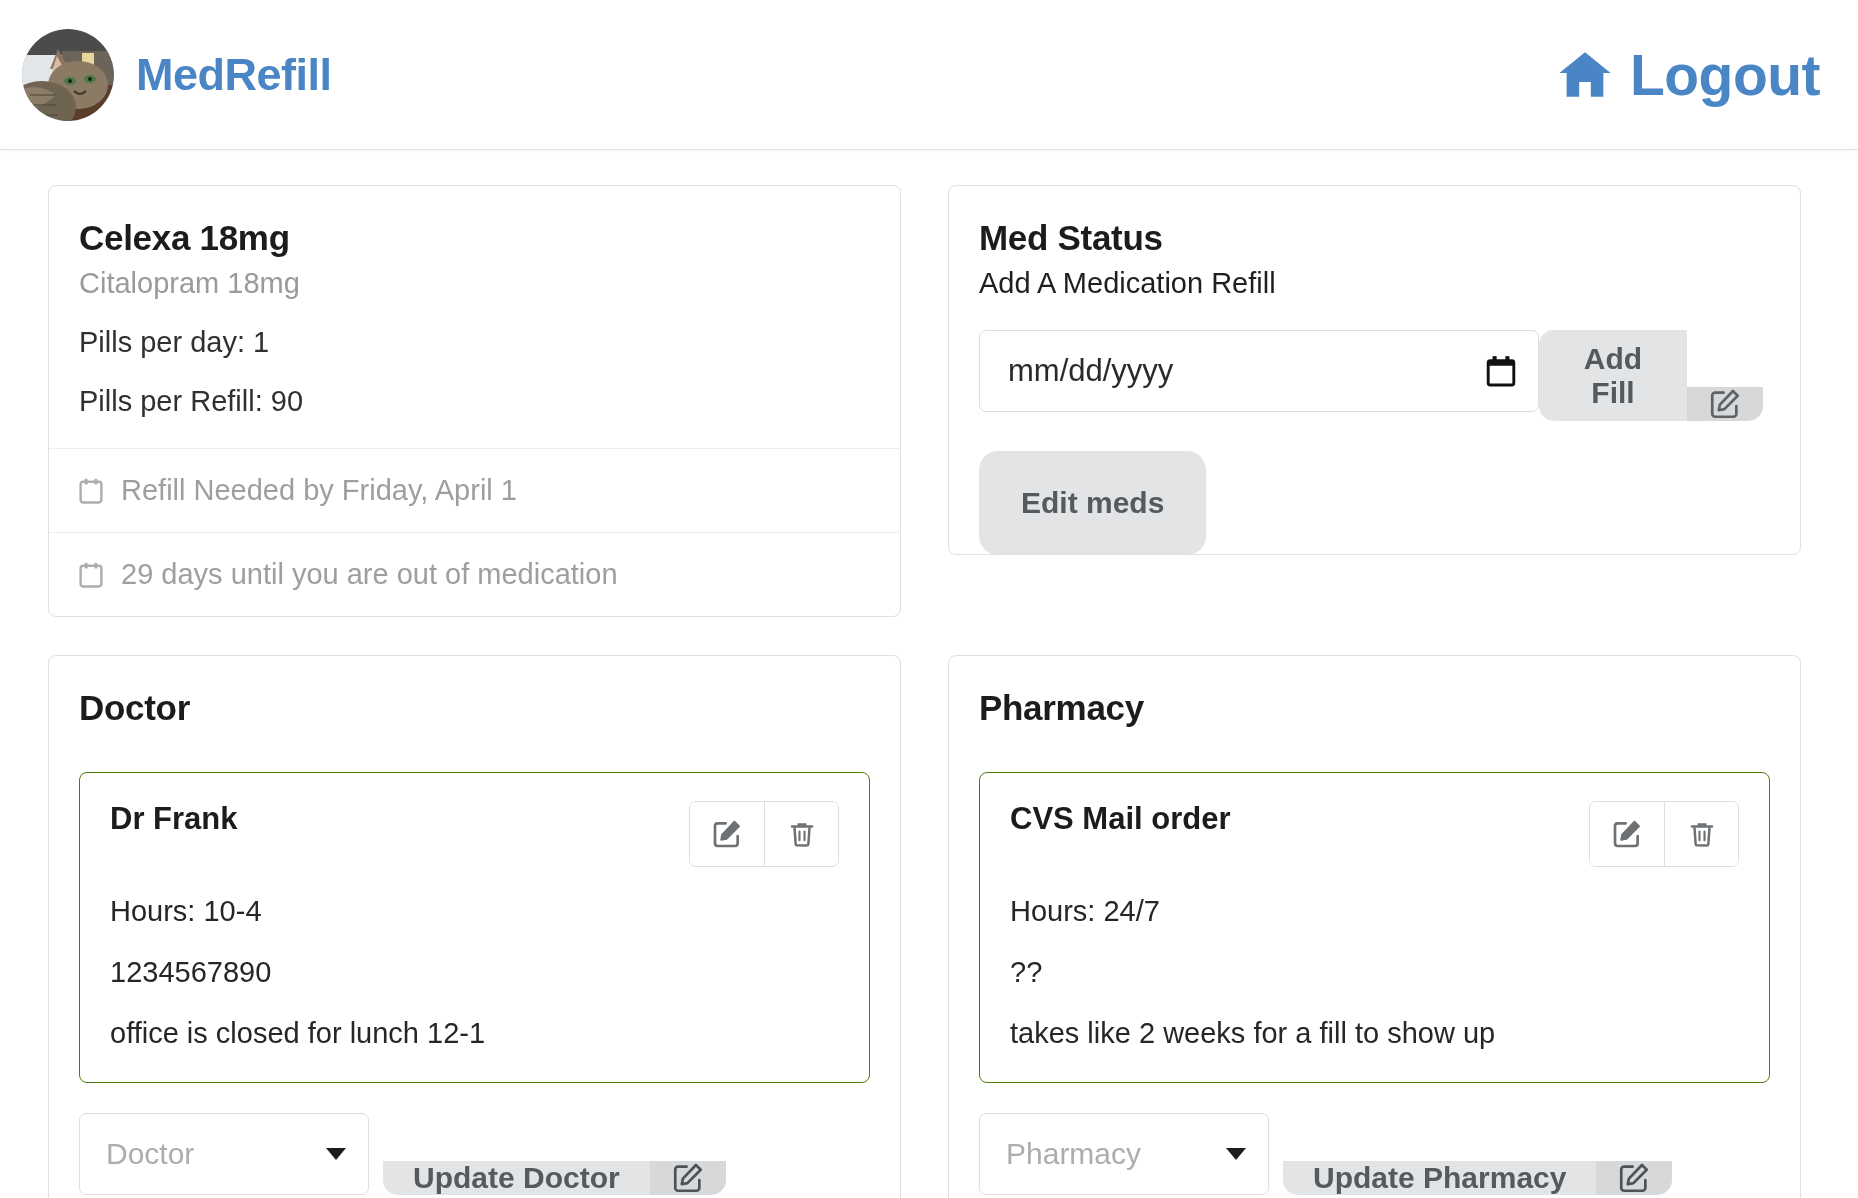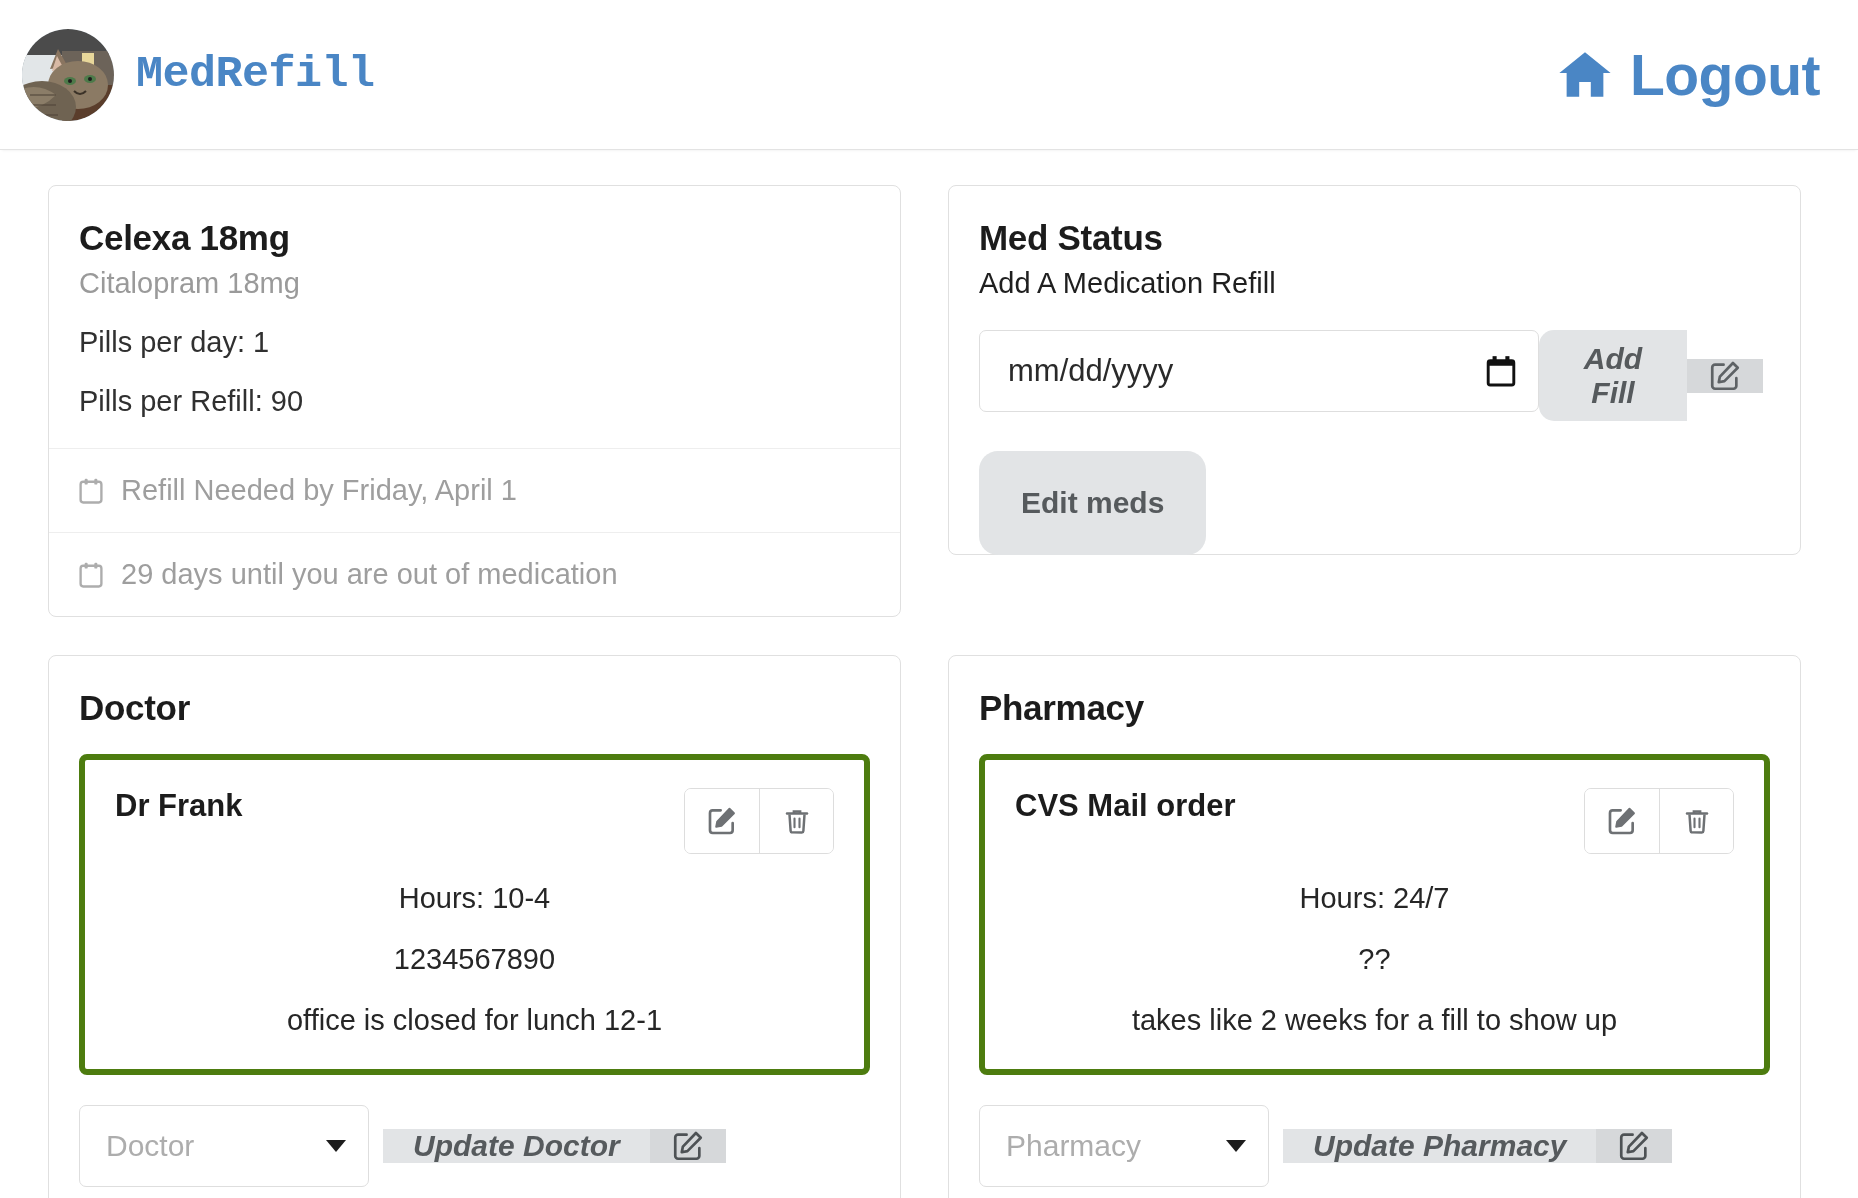--- a/index.html
+++ b/index.html
@@ -24,21 +24,20 @@
   .brand { display: flex; align-items: center; gap: 22px; }
   .avatar {
     width: 92px; height: 92px; border-radius: 50%;
     overflow: hidden; flex: none; position: relative;
     background: #9aa2a6;
   }
   .avatar svg { display: block; width: 100%; height: 100%; }
   .brand-name {
     font-size: 45px; font-weight: bold; color: #4a86c5;
     letter-spacing: -0.5px;
-    font-family: Liberation Mono, monospace;
   }
   .nav-right { display: flex; align-items: center; gap: 16px; }
   .home-icon { width: 58px; height: 58px; display: block; color: #4a86c5; }
   .home-icon svg { width: 100%; height: 100%; display: block; fill: #4a86c5; }
   .logout-link {
     font-size: 57px; font-weight: bold; color: #4a86c5;
     text-decoration: none; letter-spacing: -0.5px;
   }
 
   
@@ -81,22 +80,22 @@
     border: 1px solid #dedede; border-radius: 7px;
     background: #fff;
     display: flex; align-items: center; justify-content: space-between;
     padding: 0 22px 0 28px;
   }
   .date-ph { font-size: 31px; color: #2a2a2a; }
   .cal-pick { width: 30px; height: 32px; display: block; }
   .cal-pick svg { width: 100%; height: 100%; display: block; }
 
   .split-btn {
-    display: flex; align-items: center;
-    border-radius: 15px; overflow: hidden; font-style: italic;
+    display: flex; align-items: flex-end;
+    border-radius: 15px; overflow: hidden;
   }
   .split-main {
     background: #e2e4e6; color: #565a5d;
     font-size: 30px; font-weight: bold;
     display: flex; align-items: center; justify-content: center;
     text-align: center; line-height: 1.12;
   }
   .split-icon {
     background: #d6d8da;
     display: flex; align-items: center; justify-content: center;
@@ -111,24 +110,23 @@
     background: #e2e4e6; color: #565a5d;
     font-size: 30px; font-weight: bold;
     border: none; border-radius: 19px;
     padding: 35px 42px;
     cursor: pointer;
     font-family: "Liberation Sans", sans-serif;
   }
 
   
   .inner-card {
-    border: 6px solid #4d7c0f; border-radius: 8px;
-    margin-top: 26px; padding: 28px 30px 32px 30px;
+    border: 1px solid #4d7c0f; border-radius: 8px;
+    margin-top: 44px; padding: 28px 30px 32px 30px;
     position: relative;
-    text-align: center;
   }
   .inner-head { display: flex; align-items: flex-start; justify-content: space-between; }
   .inner-name { font-size: 31px; font-weight: bold; color: #1c1c1c; }
   .icon-group {
     display: flex; border: 1px solid #dddddd; border-radius: 7px;
     overflow: hidden; background: #fff;
   }
   .icon-btn {
     width: 74px; height: 64px;
     display: flex; align-items: center; justify-content: center;

